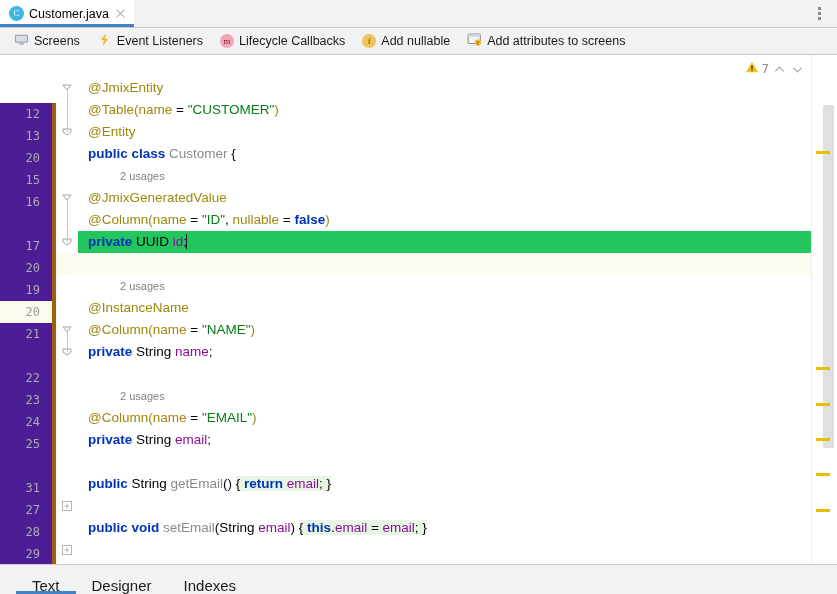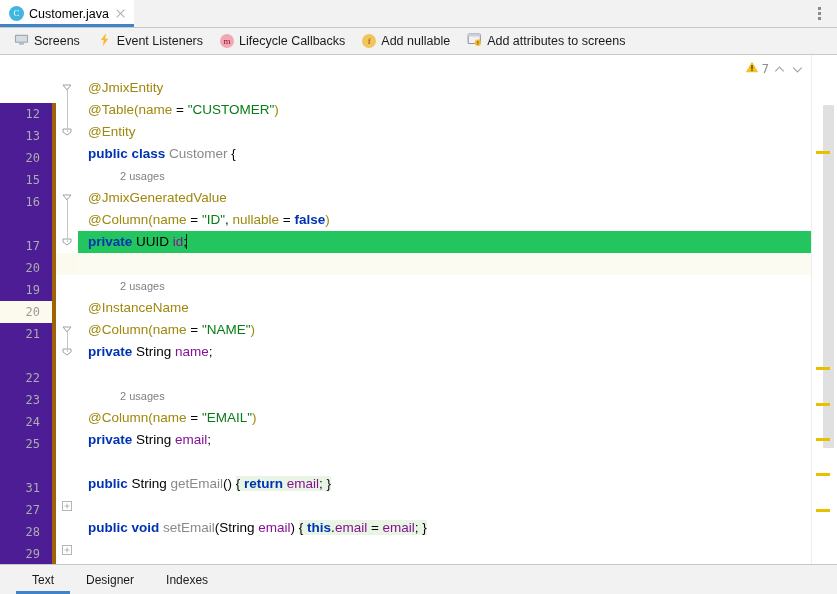--- a/index.html
+++ b/index.html
@@ -272,23 +272,23 @@
     background: #f2f2f2;
     border-top: 1px solid #c9c9c9;
     display: flex;
     align-items: stretch;
     padding-left: 16px;
     gap: 0;
   }
   .btab {
     position: relative;
     display: flex;
-    align-items: center;
+    align-items: flex-end;
     padding: 0 16px;
-    font-size: 12px;
+    font-size: 15px;
     color: #1a1a1a;
     white-space: nowrap;
     cursor: default;
   }
   .btab .bunder {
     position: absolute;
     left: 0; right: 0; bottom: 0;
     height: 3px;
     background: #4083c9;
   }

